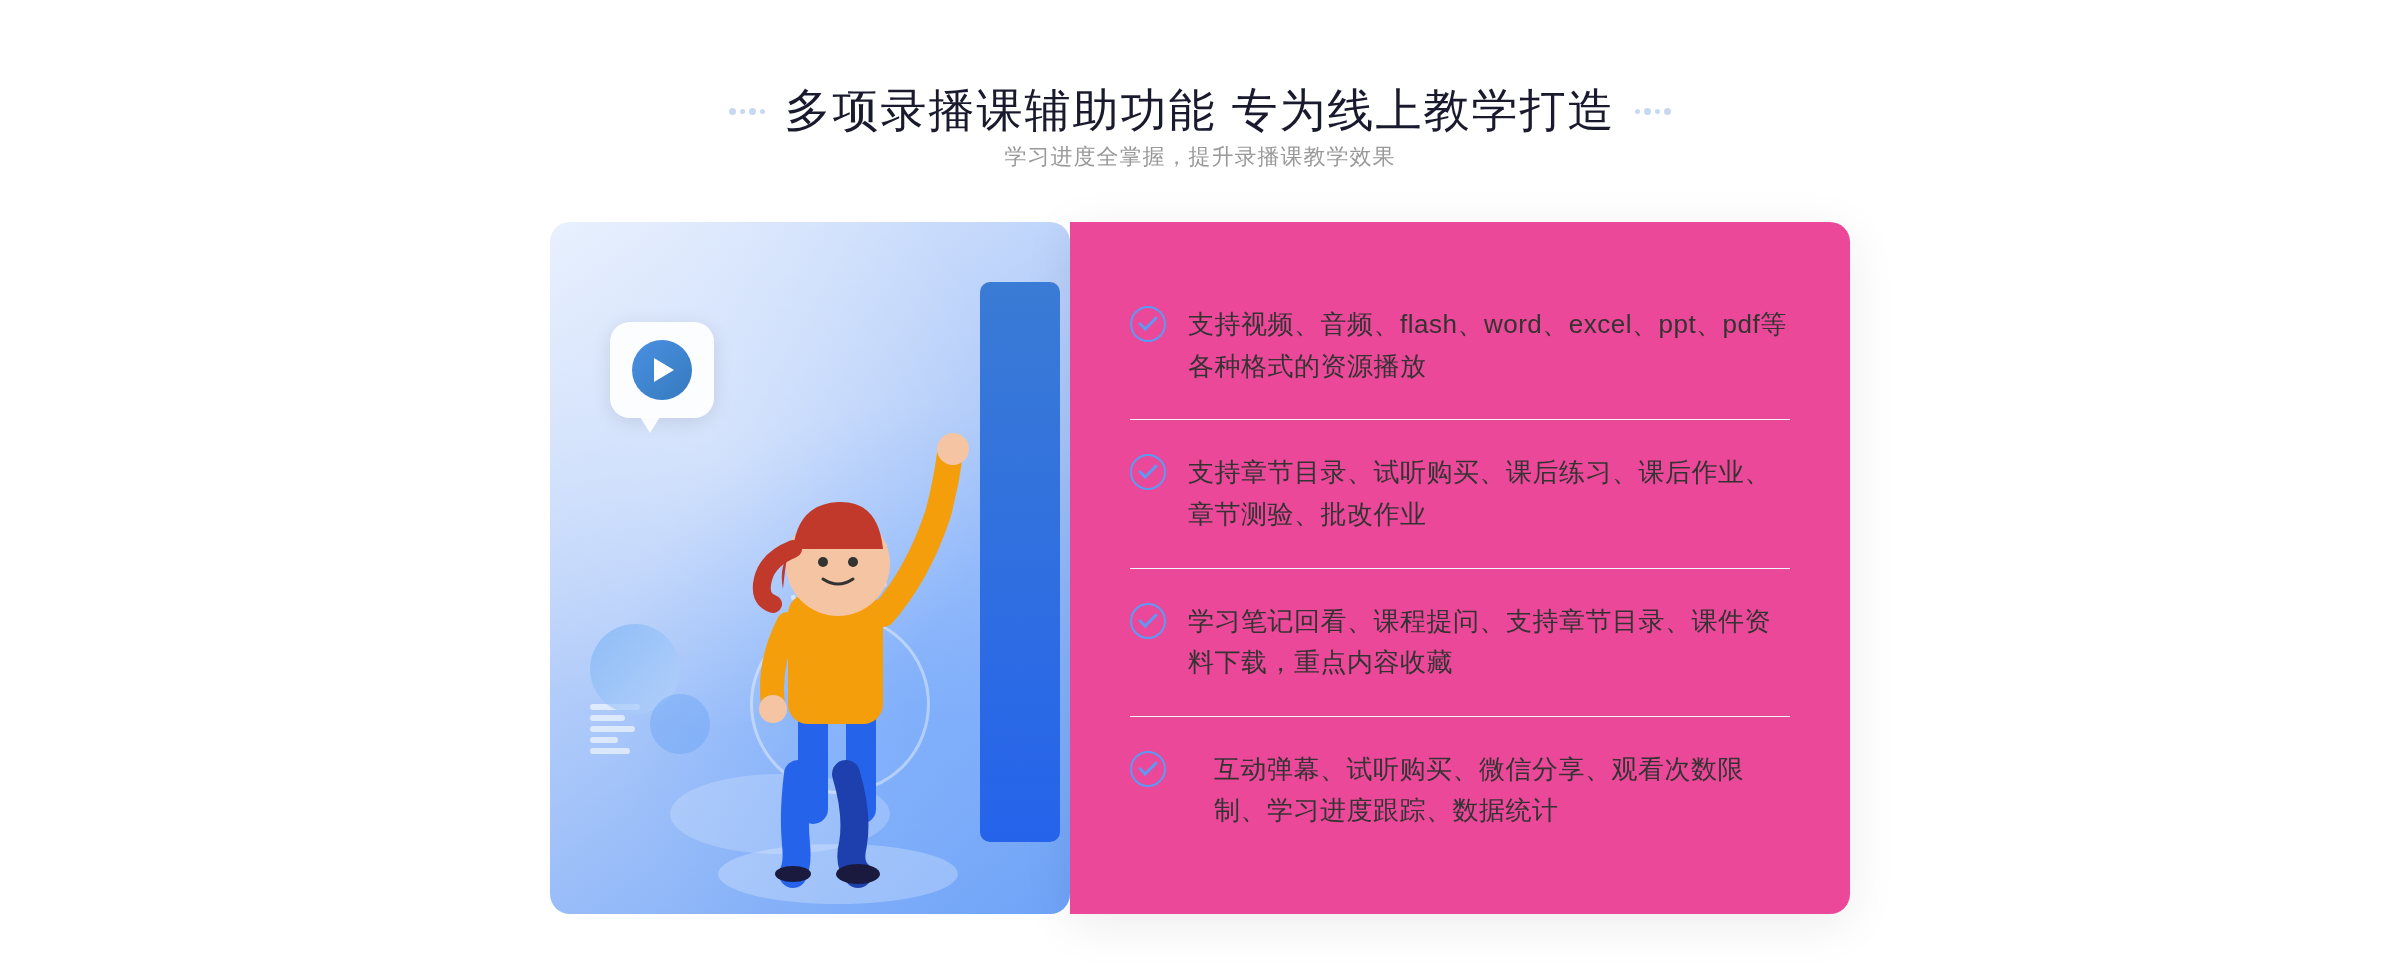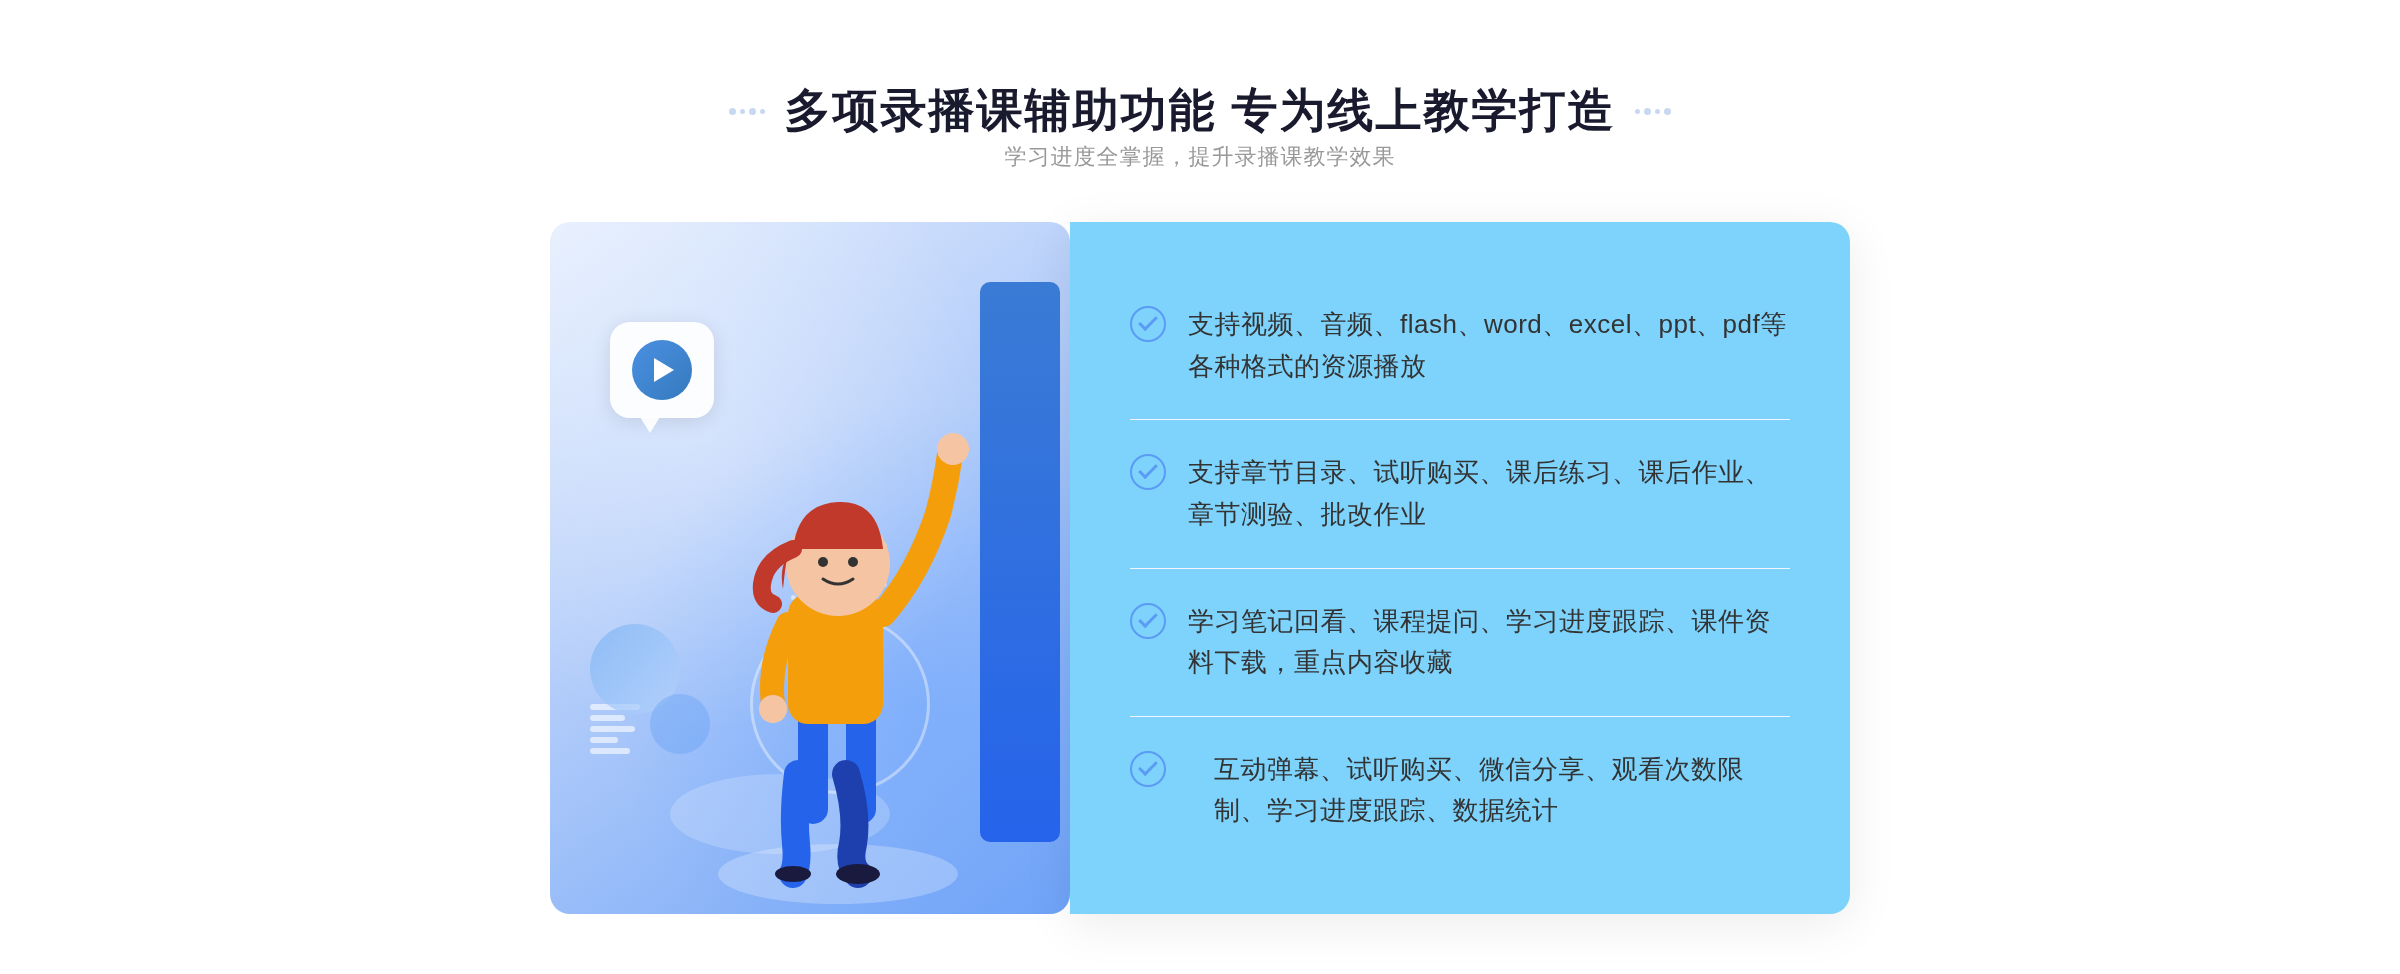--- a/index.html
+++ b/index.html
@@ -61,21 +61,21 @@
       display: inline-block;
     }
 
     .title-decorator .dot-big {
       width: 7px;
       height: 7px;
     }
 
     .main-title {
       font-size: 46px;
-      font-weight: 700;
+      font-weight: 400;
       color: #1a1a2e;
       letter-spacing: 2px;
     }
 
     .subtitle {
       font-size: 22px;
       color: #999999;
       letter-spacing: 1px;
     }
 
@@ -236,21 +236,21 @@
       width: 80px;
       height: 560px;
       background: linear-gradient(to bottom, #3a7bd5, #2563eb);
       border-radius: 10px;
       z-index: 2;
     }
 
     
     .features-panel {
       flex: 1;
-      background: #7dd3fc;
+      background: #ec4899;
       border-radius: 0 20px 20px 0;
       padding: 50px 60px;
       box-shadow: 0 10px 50px rgba(0,0,0,0.08);
       z-index: 1;
       margin-left: 0;
     }
 
     .feature-item {
       display: flex;
       align-items: flex-start;
@@ -495,21 +495,21 @@
           <div class="check-circle">
             <div class="check-mark"></div>
           </div>
           <span class="feature-text">支持章节目录、试听购买、课后练习、课后作业、章节测验、批改作业</span>
         </div>
 
         <div class="feature-item">
           <div class="check-circle">
             <div class="check-mark"></div>
           </div>
-          <span class="feature-text">学习笔记回看、课程提问、学习进度跟踪、课件资料下载，重点内容收藏</span>
+          <span class="feature-text">学习笔记回看、课程提问、支持章节目录、课件资料下载，重点内容收藏</span>
         </div>
 
         <div class="feature-item">
           <div class="check-circle">
             <div class="check-mark"></div>
           </div>
           <span class="feature-text">互动弹幕、试听购买、微信分享、观看次数限制、学习进度跟踪、数据统计</span>
         </div>
 
       </div>

